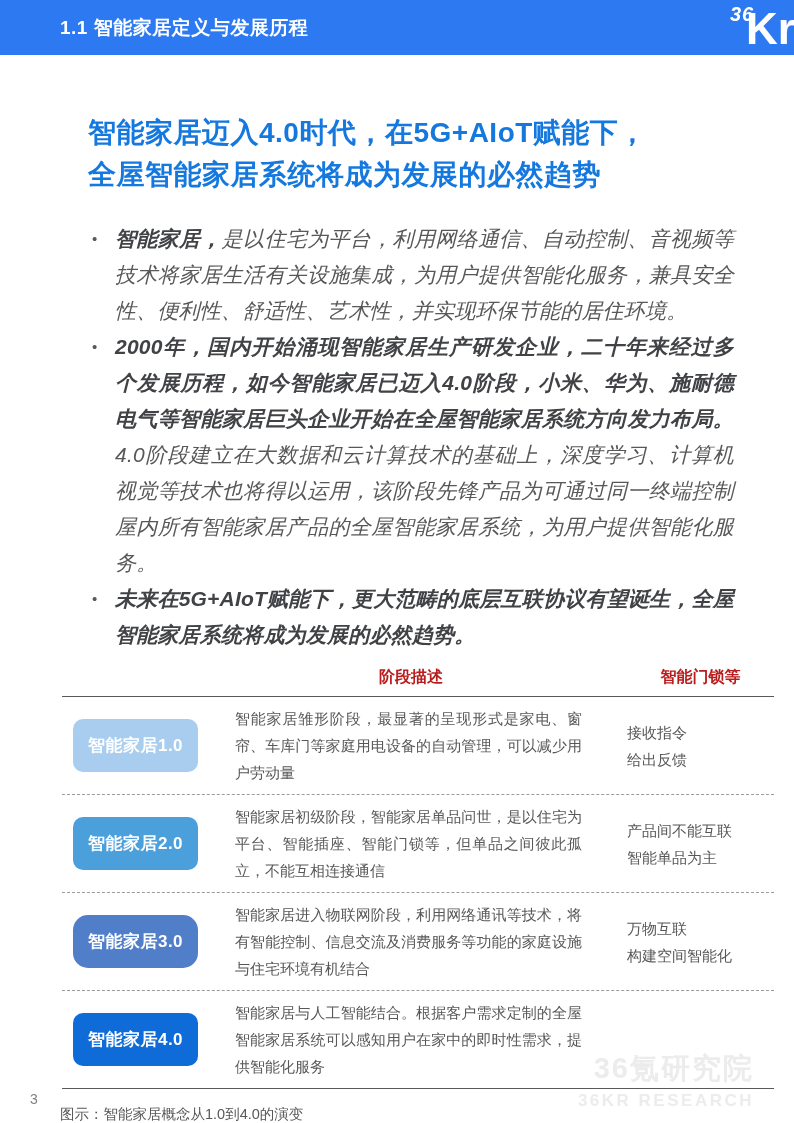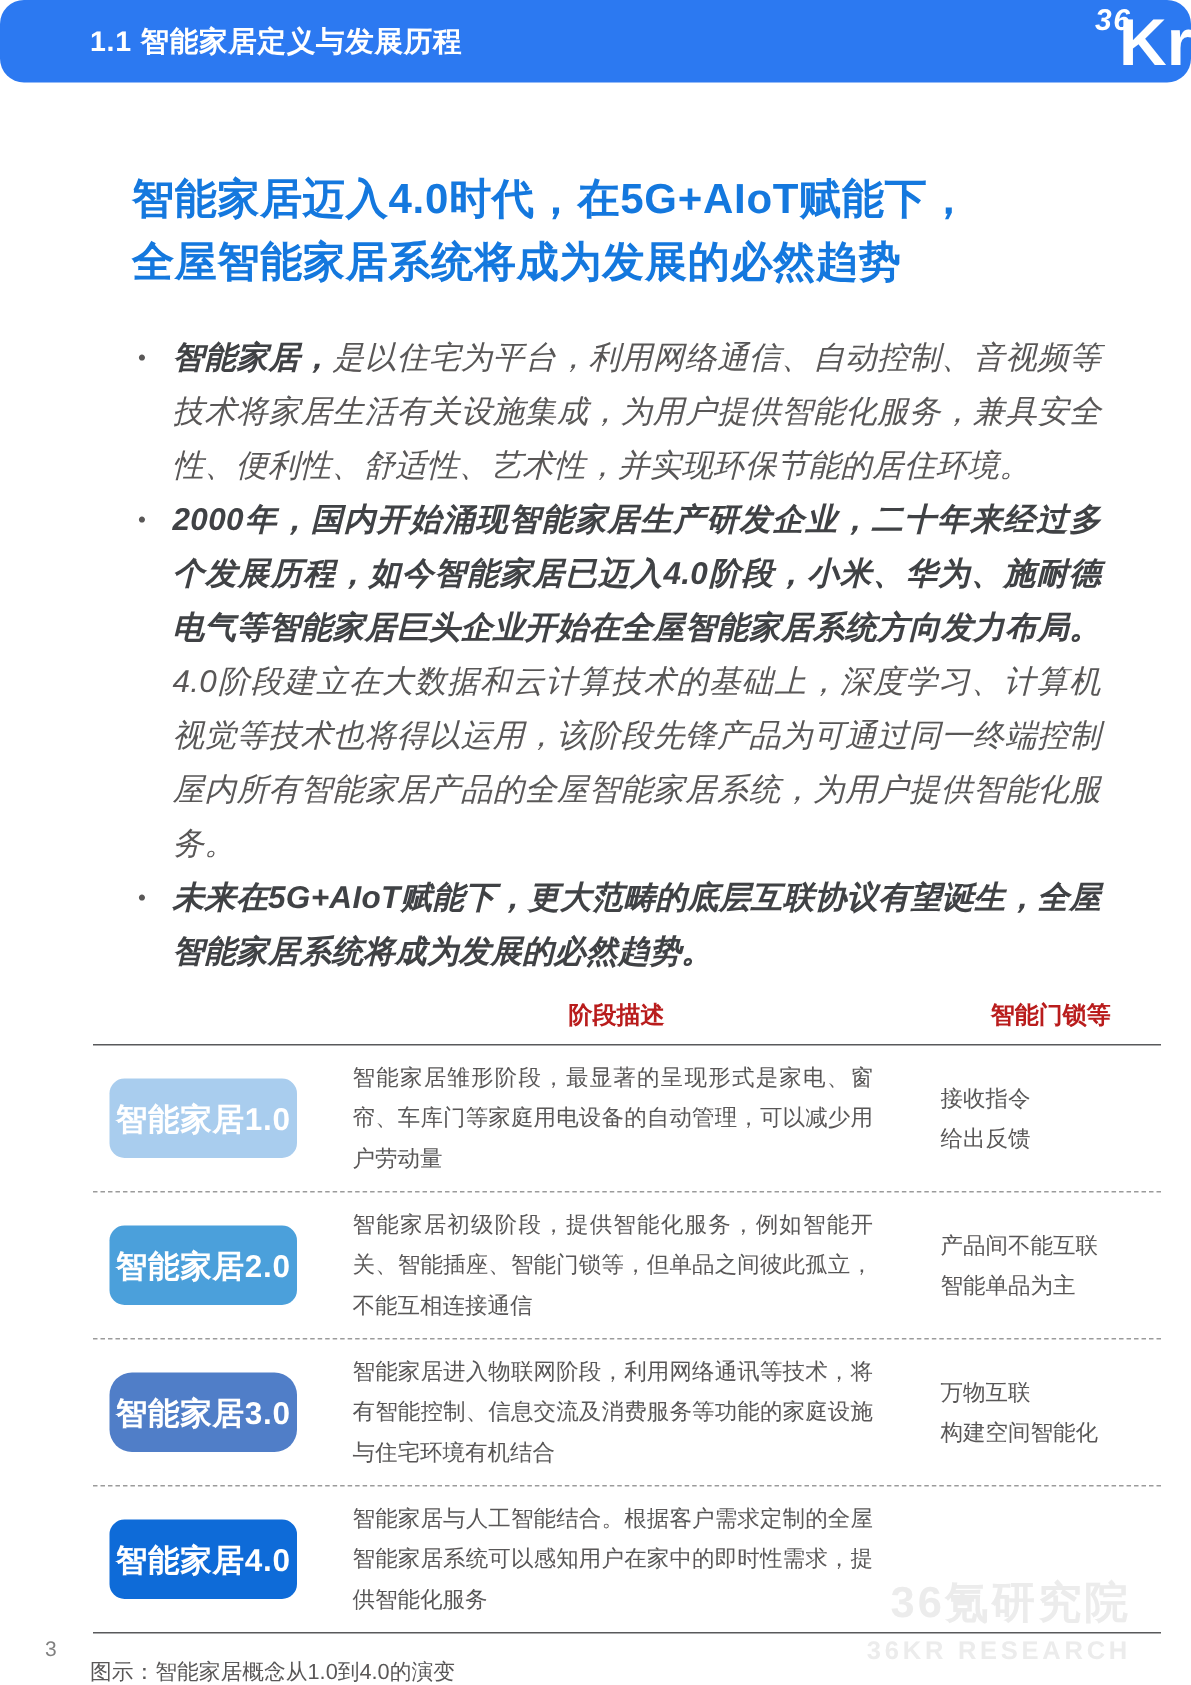--- a/index.html
+++ b/index.html
@@ -13,21 +13,20 @@
     background: #ffffff;
     overflow: hidden;
   }
 
   
   .topbar {
     position: relative;
     height: 55px;
     background: #2C79F1;
     overflow: hidden;
-    border-radius: 16px;
   }
   .topbar .section-title {
     position: absolute;
     left: 60px;
     top: 15px;
     color: #ffffff;
     font-size: 19px;
     font-weight: bold;
     letter-spacing: 0.5px;
   }
@@ -115,21 +114,21 @@
   .t-row.last { border-bottom: 1px solid #58595B; }
   .badge {
     margin-left: 11px;
     width: 125px;
     height: 53px;
     border-radius: 10px;
     display: flex;
     align-items: center;
     justify-content: center;
     color: #ffffff;
-    font-size: 21px;
+    font-size: 17px;
     font-weight: bold;
     letter-spacing: 0.5px;
   }
   .t-desc {
     padding-right: 45px;
     font-size: 15px;
     line-height: 27px;
     color: #595757;
     text-align: justify;
   }
@@ -215,21 +214,21 @@
         <div class="t-feat">
           <div>接收指令</div>
           <div>给出反馈</div>
         </div>
       </div>
 
       <div class="t-row">
         <div>
             <div class="badge" style="background: rgb(75, 160, 219);">智能家居2.0</div>
           </div>
-        <div class="t-desc">智能家居初级阶段，提供智能化服务，例如智能开关、智能插座、智能门锁等，但单品之间彼此孤立，不能互相连接通信</div>
+        <div class="t-desc">智能家居初级阶段，智能家居单品问世，是以住宅为平台、智能插座、智能门锁等，但单品之间彼此孤立，不能互相连接通信</div>
         <div class="t-feat">
           <div>产品间不能互联</div>
           <div>智能单品为主</div>
         </div>
       </div>
 
       <div class="t-row">
         <div>
             <div class="badge" style="background: rgb(80, 126, 200); border-radius: 15px;">智能家居3.0</div>
           </div>

